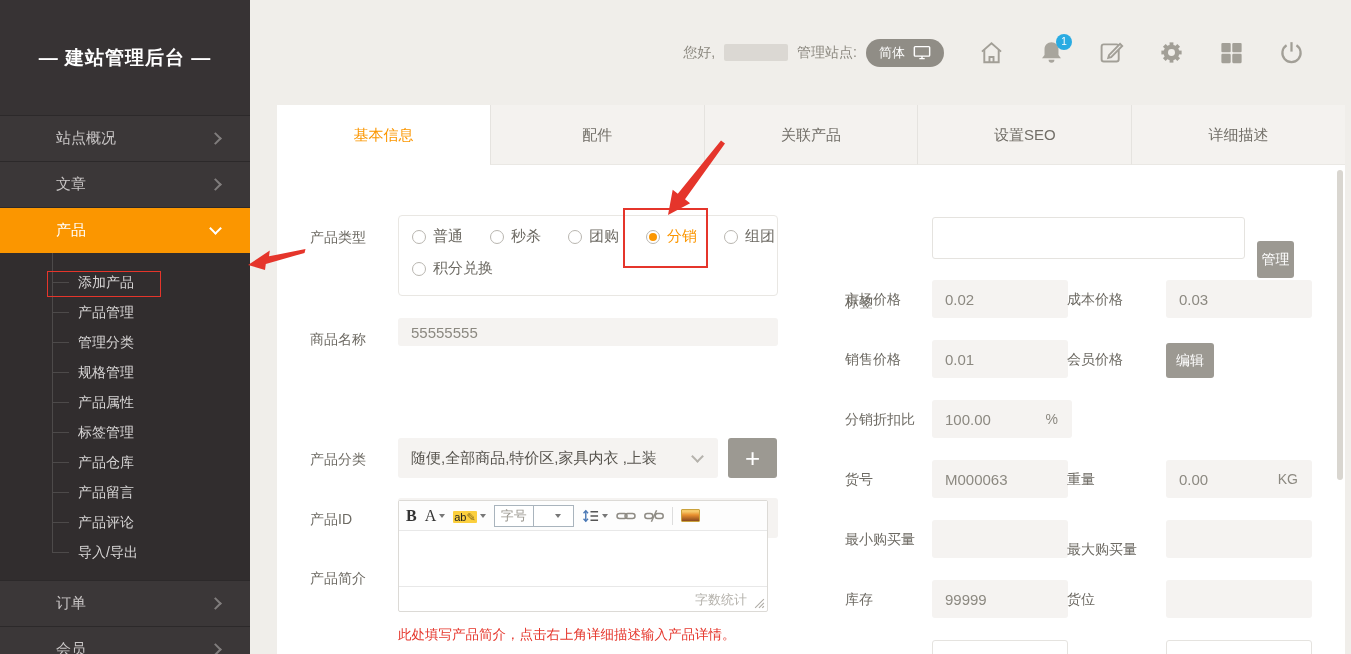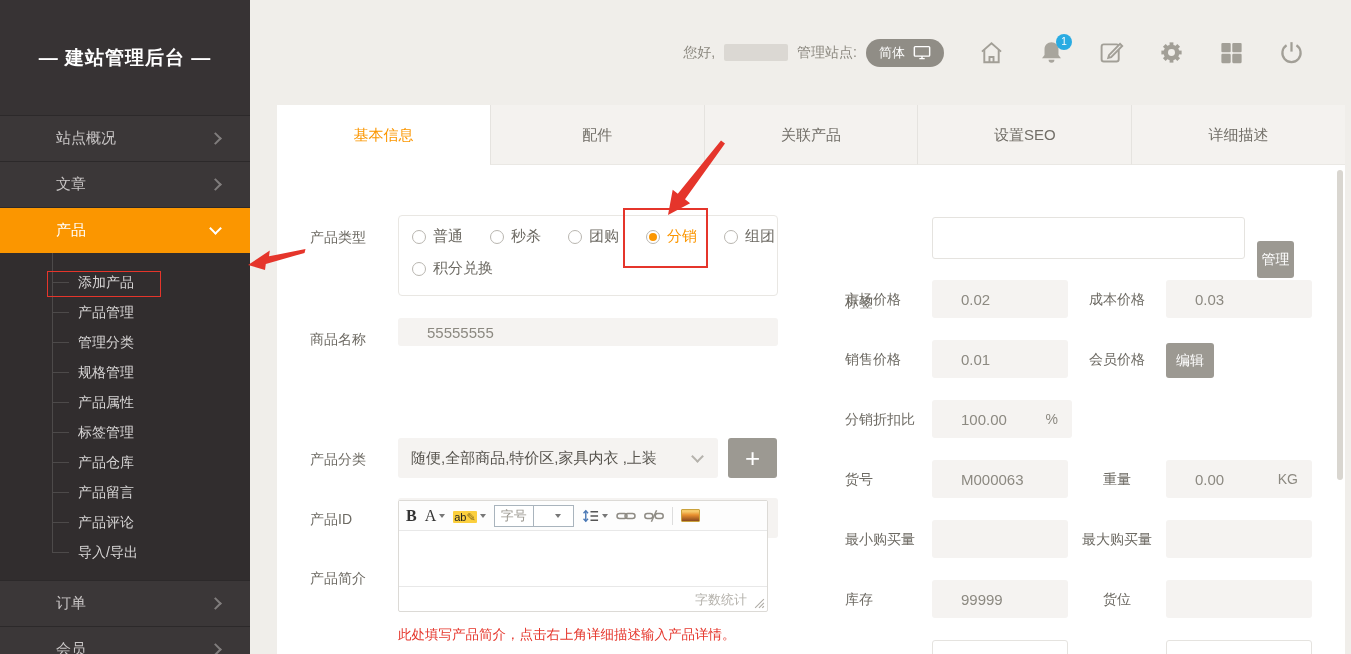--- a/index.html
+++ b/index.html
@@ -32,23 +32,23 @@
 
   
   .panel { position:absolute; left:277px; top:105px; width:1068px; height:549px; background:#fff; z-index:1; }
   .tabs { display:flex; height:60px; }
   .tab { flex:1; text-align:center; line-height:60px; font-size:15px; color:#716e67; background:#f4f2ef; border-left:1px solid #e5e3df; border-bottom:1px solid #eae8e4; cursor:pointer; }
   .tab:first-child { border-left:none; }
   .tab.active { background:#fff; color:#fb9600; border-bottom:none; }
   .content { position:absolute; left:0; top:60px; width:1068px; height:489px; background:#fff; overflow:hidden; }
 
   .lbl { position:absolute; color:#6d6a63; font-size:14px; line-height:18px; }
-  .lbl.c { width:100px; text-align:center; }
+  .lbl.c { width:100px; }
   .fld { position:absolute; }
-  .fld input { width:100%; height:100%; border:none; outline:none; background:#f5f3f1; border-radius:3px; padding:0 29px; font-size:15px; color:#8c8981; font-family:"Liberation Sans",sans-serif; }
+  .fld input { width:100%; height:100%; border:none; outline:none; background:#f5f3f1; border-radius:3px; padding:0 13px; font-size:15px; color:#8c8981; font-family:"Liberation Sans",sans-serif; }
   .fld.outline input { background:#fff; border:1px solid #e5e3df; }
   .unit { position:absolute; right:14px; top:50%; transform:translateY(-50%); color:#8c8981; font-size:14px; }
   .gbtn { position:absolute; background:#9c9992; border:none; border-radius:3px; color:#fff; font-size:14px; cursor:pointer; font-family:"Liberation Sans",sans-serif; }
 
   
   .type-group { position:absolute; left:121px; top:50px; width:380px; height:81px; border:1px solid #e9e7e3; border-radius:4px; background:#fff; padding:11px 0 0 13px; }
   .radio-row { display:flex; gap:27px; margin-bottom:13px; }
   .radio-item { display:flex; align-items:center; gap:7px; font-size:15px; color:#6d6a63; cursor:pointer; white-space:nowrap; }
   .radio { width:14px; height:14px; border:1px solid #b9b6b0; border-radius:50%; background:#fff; position:relative; flex:none; }
   .radio-item.checked .radio::after { content:""; position:absolute; left:2px; top:2px; width:8px; height:8px; border-radius:50%; background:#fb9600; }
@@ -336,21 +336,21 @@
       <div class="lbl c" style="left:790px; top:305px;">重量</div>
       <div class="fld" style="left:889px; top:295px; width:146px; height:38px;">
         <input readonly="" value="0.00" style="">
         <span class="unit">KG</span>
       </div>
 
       <div class="lbl" style="left:568px; top:365px;">最小购买量</div>
       <div class="fld" style="left:655px; top:355px; width:136px; height:38px;">
         <input value="" style="">
       </div>
-      <div class="lbl c" style="left:790px; top:365px;">最大购买量</div>
+      <div class="lbl c" style="left:790px; top:375px;">最大购买量</div>
       <div class="fld" style="left:889px; top:355px; width:146px; height:38px;">
         <input value="" style="">
       </div>
 
       <div class="lbl" style="left:568px; top:425px;">库存</div>
       <div class="fld" style="left:655px; top:415px; width:136px; height:38px;">
         <input readonly="" value="99999" style="">
       </div>
       <div class="lbl c" style="left:790px; top:425px;">货位</div>
       <div class="fld" style="left:889px; top:415px; width:146px; height:38px;">

